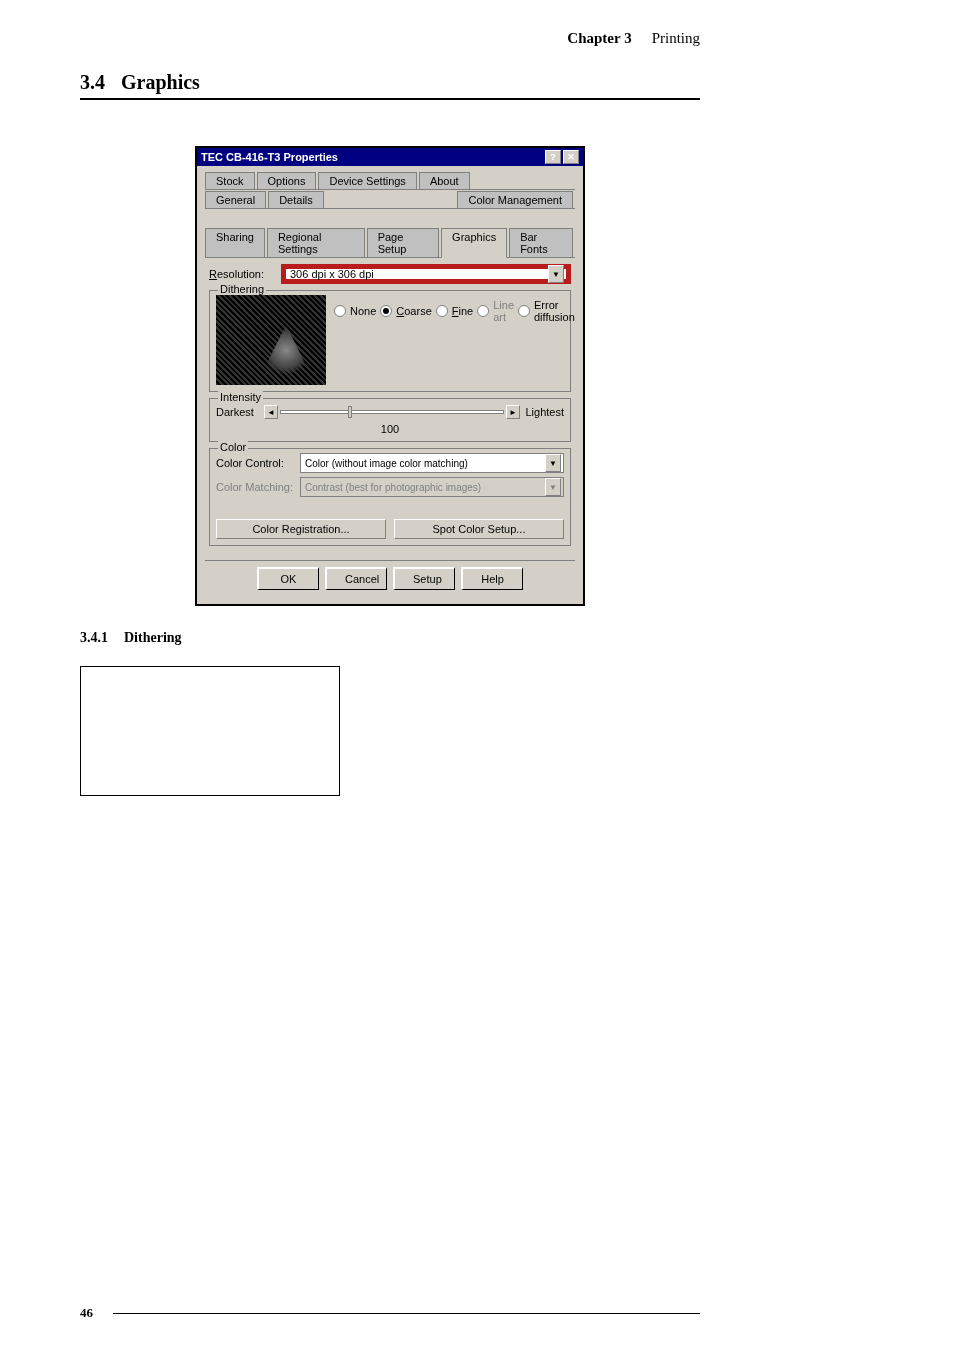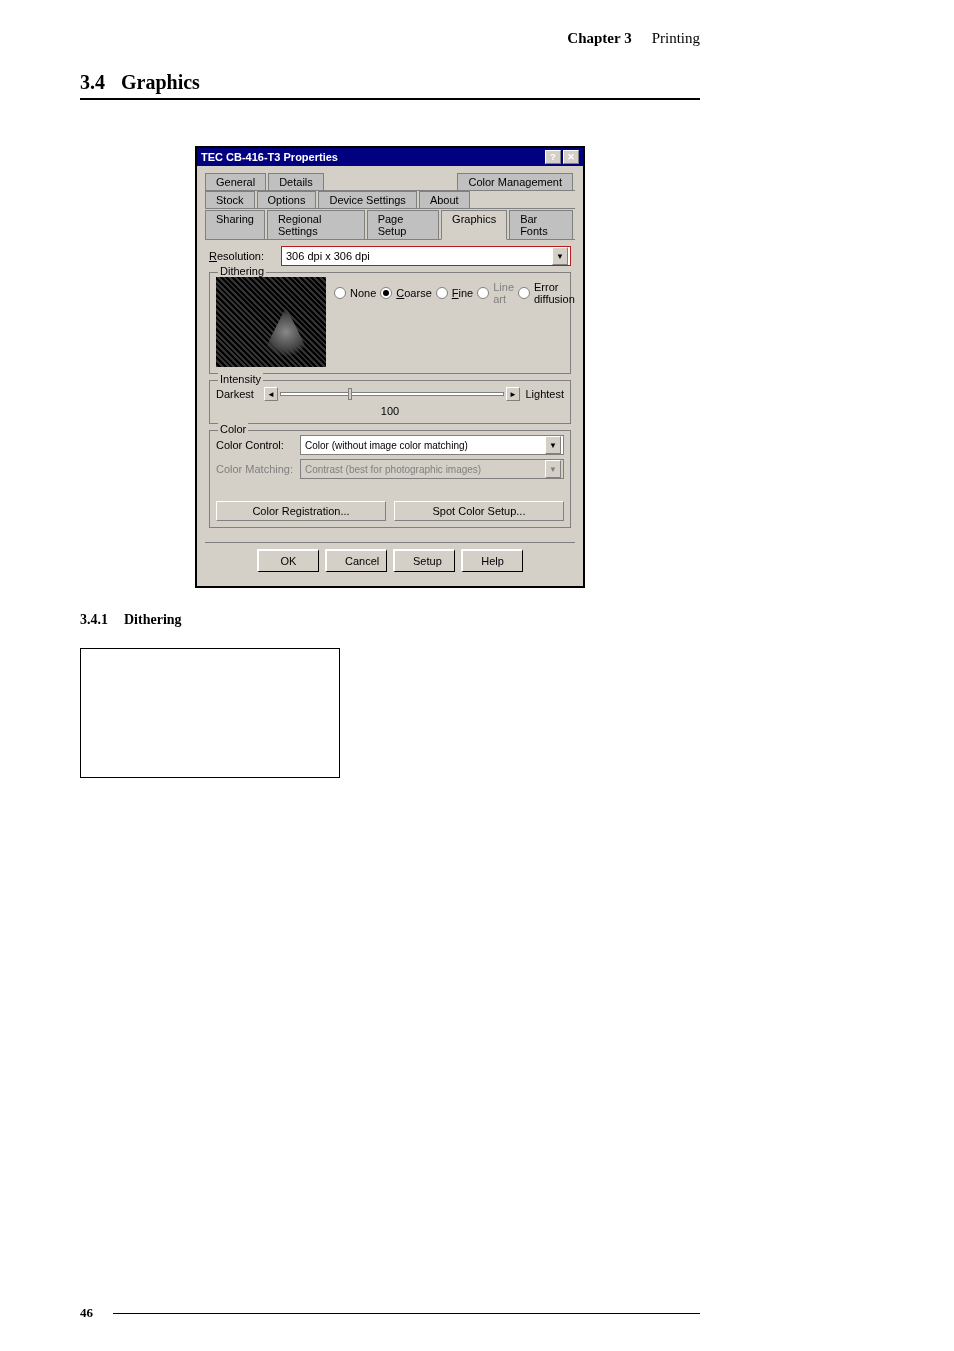--- a/index.html
+++ b/index.html
@@ -137,21 +137,21 @@
       display: flex;
       align-items: center;
       margin-bottom: 6px;
     }
     .field-label {
       width: 72px;
       font-size: 11px;
     }
     .dropdown-select {
       flex: 1;
-      border: 1px solid #b91c1c;
+      border: 5px solid #b91c1c;
       background: #fff;
       height: 20px;
       font-size: 11px;
       display: flex;
       align-items: center;
       justify-content: space-between;
       padding: 0 2px;
     }
     .dropdown-arrow {
       width: 16px;
@@ -450,35 +450,35 @@
       <div class="dialog-titlebar">
         <span>TEC CB-416-T3 Properties</span>
         <div class="dialog-titlebar-buttons">
           <div class="titlebar-btn">?</div>
           <div class="titlebar-btn">✕</div>
         </div>
       </div>
 
       <div class="dialog-content">
 
+        <div class="tab-row">
+          <div class="tab">Stock</div>
+          <div class="tab">Options</div>
+          <div class="tab">Device Settings</div>
+          <div class="tab">About</div>
+        </div>
+
         <div class="tab-row" style="margin-top:1px;">
           <div class="tab">General</div>
           <div class="tab">Details</div>
           <div style="flex:1"></div>
           <div class="tab">Color Management</div>
         </div>
 
-        <div class="tab-row">
-          <div class="tab">Stock</div>
-          <div class="tab">Options</div>
-          <div class="tab">Device Settings</div>
-          <div class="tab">About</div>
-        </div>
-
-        <div class="tab-row" style="margin-top:1px;">
+        <div class="tab-row" style="margin-top:19px;">
           <div class="tab">Sharing</div>
           <div class="tab">Regional Settings</div>
           <div class="tab">Page Setup</div>
           <div class="tab active">Graphics</div>
           <div class="tab">Bar Fonts</div>
         </div>
 
         <div class="dialog-inner">
 
           <div class="row-field">

